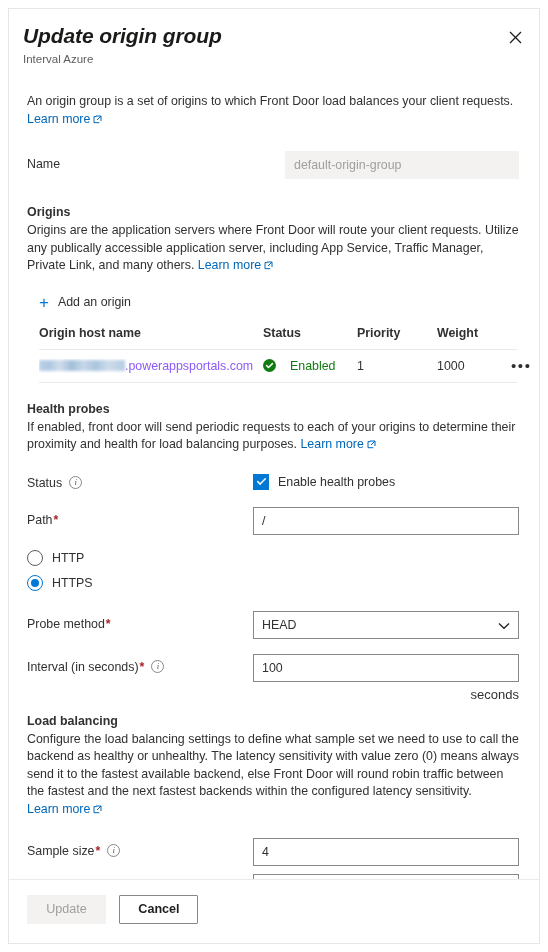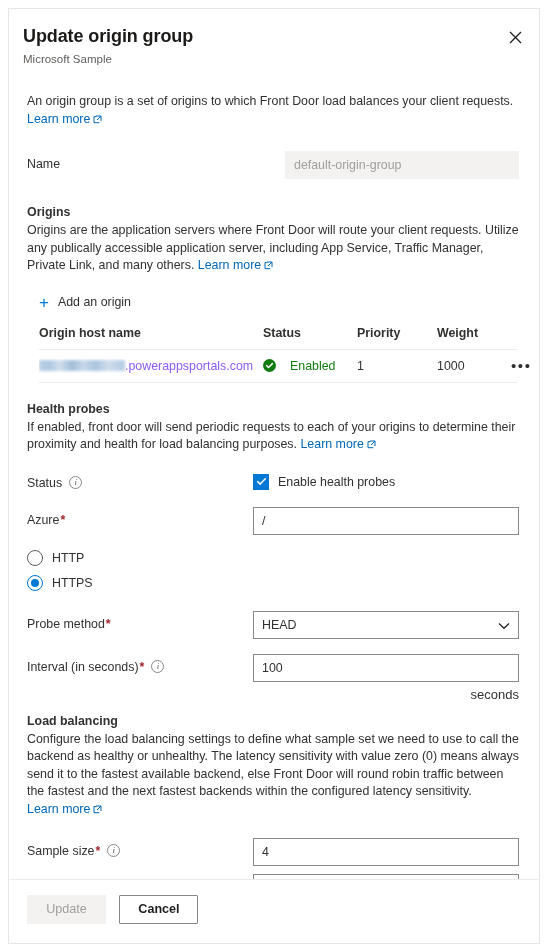--- a/index.html
+++ b/index.html
@@ -20,25 +20,26 @@
   }
   .content {
     position: absolute;
     left: 0; top: 0; right: 0; bottom: 64px;
     padding: 0;
   }
 
   
   .hdr { position: relative; padding: 14px 16px 0 14px; }
   .hdr-title {
-    font-size: 18px;
+    font-size: 21px;
     font-weight: 600;
     color: #1b1a19;
     letter-spacing: -0.1px;
     line-height: 26px;
+    font-style: italic;
   }
   .hdr-sub {
     font-size: 11.5px;
     color: #605e5c;
     margin-top: 3px;
     line-height: 15px;
   }
   .close-btn {
     position: absolute;
     right: 10px; top: 14px;
@@ -307,21 +308,21 @@
 </style>
 </head>
 <body>
 
 <div class="panel">
 
   <div class="content">
 
     <div class="hdr">
       <div class="hdr-title">Update origin group</div>
-      <div class="hdr-sub">Microsoft Sample</div>
+      <div class="hdr-sub">Interval Azure</div>
       <div class="close-btn">
         <svg width="13" height="13" viewBox="0 0 13 13" aria-hidden="true">
           <path d="M1 1 L12 12 M12 1 L1 12" stroke="#201f1e" stroke-width="1.3" fill="none"></path>
         </svg>
       </div>
     </div>
 
     <div class="sec intro">
       <div class="body-txt">
         <span>An origin group is a set of origins to which Front Door load balances your client requests.</span><br>
@@ -408,21 +409,21 @@
                   <path d="M1.7 5.6 L4.2 8.1 L9.3 2.8" stroke="#ffffff" stroke-width="1.5" fill="none" stroke-linecap="round" stroke-linejoin="round"></path>
                 </svg>
             </span>
             <span class="cbx-lbl">Enable health probes</span>
           </div>
         </div>
       </div>
 
       <div class="row" style="margin-top:15px;">
         <div class="row-label">
-          <span>Azure</span><span class="req">*</span>
+          <span>Path</span><span class="req">*</span>
         </div>
         <div class="row-field">
           <input class="txt-in" value="/" style="">
         </div>
       </div>
 
       <div class="row" style="margin-top:15px;">
         <div class="row-field">
           <div class="radio-line">
             <span class="rd"></span>

